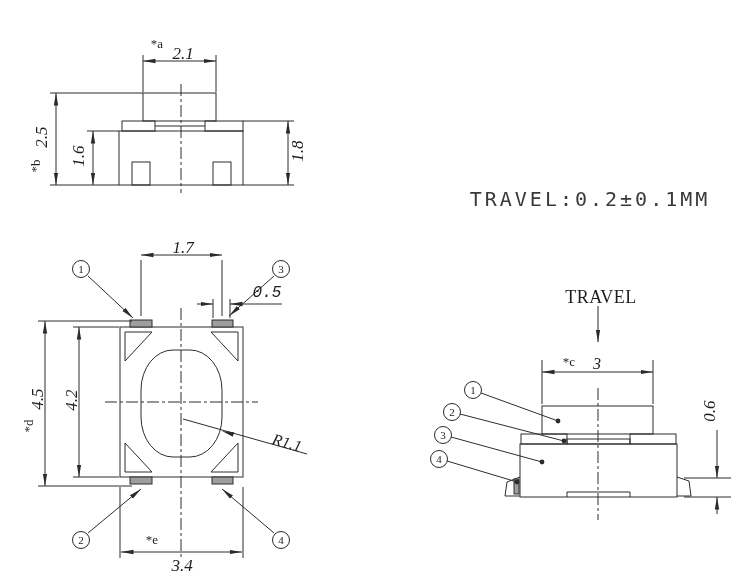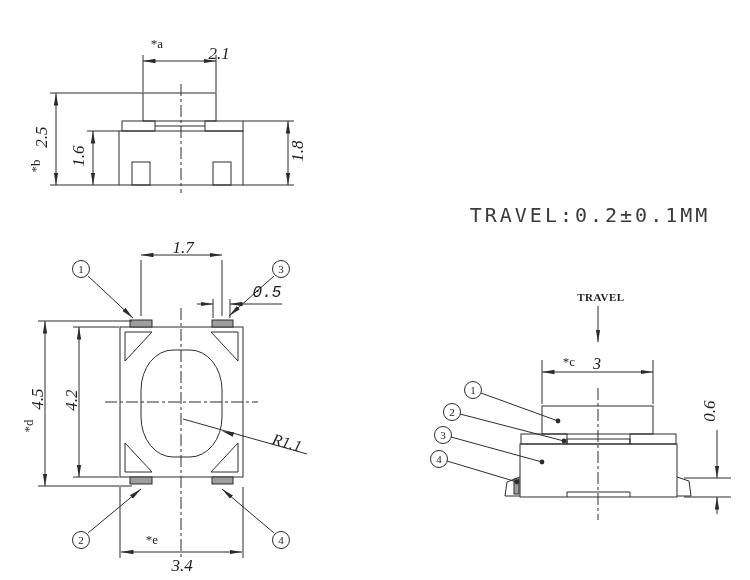--- a/index.html
+++ b/index.html
@@ -8,21 +8,21 @@
   #linework{position:absolute;left:0;top:0;}
   .lbl{position:absolute;white-space:nowrap;color:#1e1e1e;
        transform:translate(-50%,-50%);line-height:1;}
   .num{font-style:italic;font-size:17px;}
   .numsm{font-style:italic;font-size:16px;}
   .starlab{font-size:13px;font-style:normal;}
   .rot{transform:translate(-50%,-50%) rotate(-90deg);}
   .rot16{transform:translate(-50%,-50%) rotate(16deg);}
   .note{font-family:"DejaVu Sans Mono",monospace;font-size:20px;letter-spacing:3px;
         color:#3a3a3a;font-weight:normal;}
-  .travel{font-size:11px;font-weight:bold;letter-spacing:.5px;}
+  .travel{font-size:18px;font-weight:normal;letter-spacing:.5px;}
   .co{position:absolute;width:16px;height:16px;border:1.2px solid #2b2b2b;border-radius:50%;
       display:flex;align-items:center;justify-content:center;font-size:11px;
       transform:translate(-50%,-50%);background:#fff;}
 </style>
 </head>
 <body>
 
 <div id="stage">
 
   <svg id="linework" width="750" height="580" viewBox="0 0 750 580">
@@ -129,24 +129,24 @@
       <path d="M717 430 L717 478" marker-end="url(#arr)"></path>
       <path d="M717 514 L717 497" marker-end="url(#arr)"></path>
 
       <path d="M481 393 L558 421" marker-end="url(#dotm)"></path>
       <path d="M460 414 L564 441" marker-end="url(#dotm)"></path>
       <path d="M451 437 L542 462" marker-end="url(#dotm)"></path>
       <path d="M447 461 L517 482" marker-end="url(#dotm)"></path>
     </g>
   </svg>
 
-  <span class="lbl note" style="left:590px;top:199px;margin-top:16px;">TRAVEL:0.2±0.1MM</span>
+  <span class="lbl note" style="left:590px;top:199px;">TRAVEL:0.2±0.1MM</span>
 
   <span class="lbl starlab" style="left:157px;top:43px;">*a</span>
-  <span class="lbl num" style="left:183px;top:53px;margin-left:36px;">2.1</span>
+  <span class="lbl num" style="left:183px;top:53px;">2.1</span>
   <span class="lbl num rot" style="left:41px;top:137px;">2.5</span>
   <span class="lbl starlab rot" style="left:35px;top:166px;">*b</span>
   <span class="lbl num rot" style="left:78px;top:156px;">1.6</span>
   <span class="lbl num rot" style="left:297px;top:151px;">1.8</span>
 
   <span class="lbl num" style="left:183px;top:247px;">1.7</span>
   <span class="lbl numsm" style="left:267px;top:293px;font-family:Liberation Mono, monospace;">0.5</span>
   <span class="lbl num rot" style="left:37px;top:399px;">4.5</span>
   <span class="lbl starlab rot" style="left:28px;top:426px;">*d</span>
   <span class="lbl num rot" style="left:71px;top:400px;">4.2</span>

